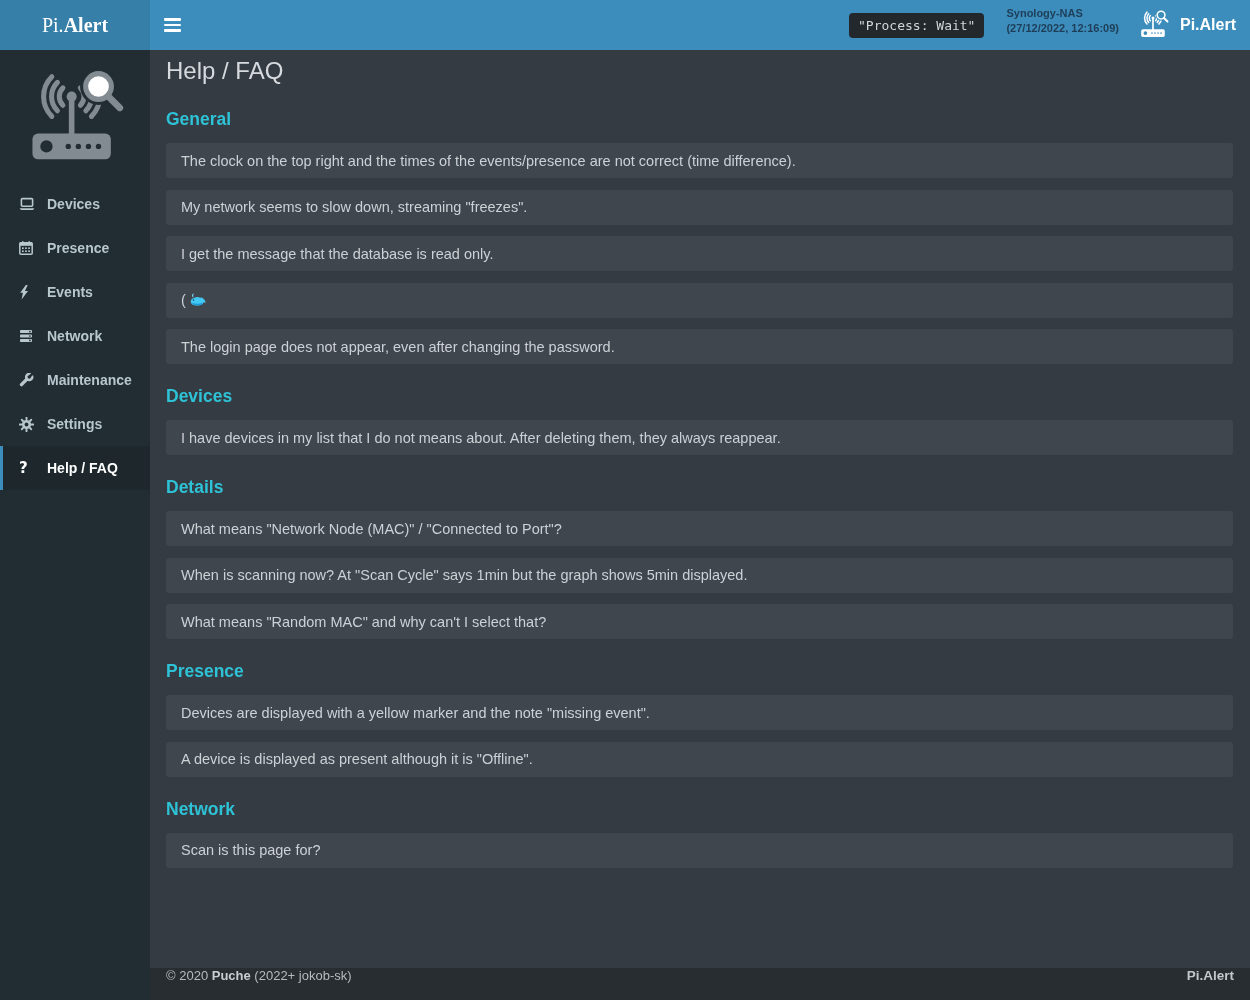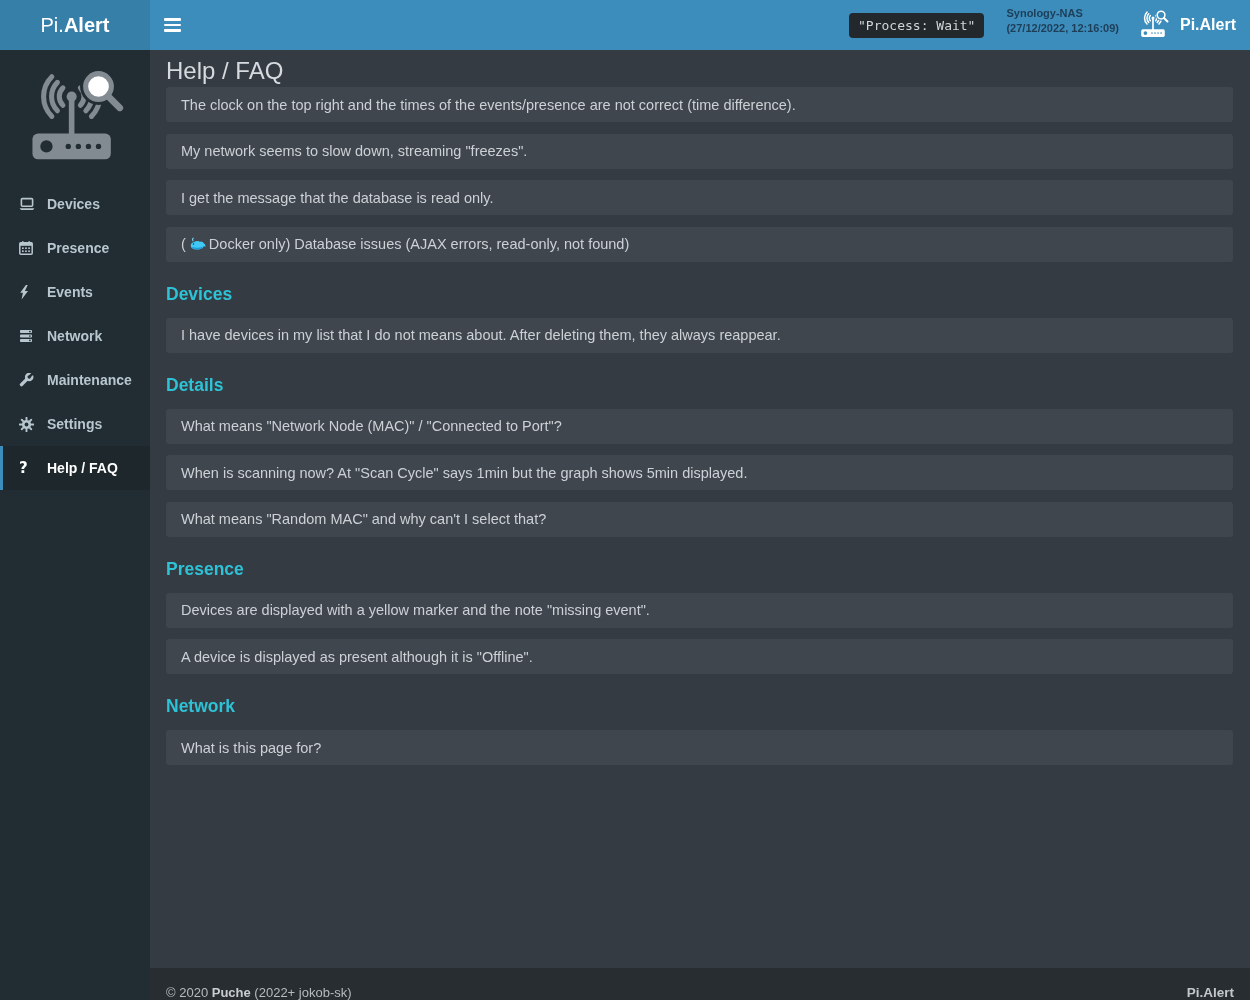--- a/index.html
+++ b/index.html
@@ -1,21 +1,21 @@
 <!DOCTYPE html>
 <html><head>
 <meta charset="utf-8">
 <style>
   * { box-sizing: border-box; margin: 0; padding: 0; }
   html,body { width:1250px; height:1000px; overflow:hidden; }
   body { font-family:"Liberation Sans", sans-serif; background:#353b42; }
 
   
   .header { display:flex; height:50px; }
-  .logo-box { width:150px; background:#367fa9; color:#fff; display:flex; align-items:center; justify-content:center; font-size:20px; cursor:pointer; }
+  .logo-box { width:150px; background:#367fa9; color:#fff; display:flex; align-items:center; justify-content:center; font-size:20px; cursor:pointer;font-family:Liberation Serif, serif; }
   .logo-box b { font-weight:700; }
   .navbar { flex:1; background:#3c8dbc; display:flex; align-items:center; }
   .hamburger { margin-left:14px; width:40px; height:40px; display:flex; flex-direction:column; justify-content:center; gap:3px; cursor:pointer; }
   .hamburger span { display:block; width:17px; height:2.6px; background:#fff; border-radius:1px; }
   .nav-spacer { flex:1; }
   .process-badge { background:#23282c; color:#d2d6d9; font-family:"DejaVu Sans Mono","Liberation Mono",monospace; font-size:13px; padding:5px 9px; border-radius:4px; white-space:nowrap; cursor:pointer; }
   .host-info { margin:0 18px 8px 22px; color:#1e3e58; font-weight:700; font-size:11px; line-height:15px; }
   .brand-right { display:flex; align-items:center; gap:9px; margin-right:14px; color:#fff; font-size:16px; font-weight:700; cursor:pointer; }
 
   
@@ -31,21 +31,21 @@
 
   
   .main { flex:1; display:flex; flex-direction:column; background:#353b42; }
   .content { flex:1; padding:0 17px 0 16px; }
   .page-title { color:#d6dade; font-size:24px; font-weight:400; line-height:32px; margin-top:5px; }
   .section-title { color:#2ec2d6; font-size:17.5px; font-weight:600; line-height:22px; margin:21px 0 13px 0; }
   .faq-item { height:35px; background:#40464e; border-radius:3px; margin-bottom:11.5px; display:flex; align-items:center; padding:0 15px; color:#ccd1d6; font-size:14.5px; cursor:pointer; white-space:nowrap; overflow:hidden; }
   .faq-item .icon { display:inline-flex; align-items:center; margin:0 3px; }
 
   
-  .footer { height:32px; background:#282d31; display:flex; align-items:flex-end; padding:0 16px; color:#b6bbbf; font-size:13px; }
+  .footer { height:32px; background:#282d31; display:flex; align-items:flex-start; padding:0 16px; color:#b6bbbf; font-size:13px; }
   .footer b { color:#c9cdd1; }
   .footer-spacer { flex:1; }
   .footer-brand { color:#c3c7ca; font-weight:600; font-size:13.5px; }
 </style>
 </head>
 <body>
 
 <div class="header">
   <div class="logo-box">
       <span>Pi.</span>
@@ -204,40 +204,43 @@
           </span>
           <span class="mi-label">Help / FAQ</span>
         </div>
       </div>
   </div>
 
   <div class="main">
     <div class="content">
       <h1 class="page-title">Help / FAQ</h1>
       <div>
+          <h2 class="section-title">General</h2>
           <div class="faq-item">
             <span>The clock on the top right and the times of the events/presence are not correct (time difference).</span>
           </div>
           <div class="faq-item">
             <span>My network seems to slow down, streaming "freezes".</span>
           </div>
           <div class="faq-item">
             <span>I get the message that the database is read only.</span>
           </div>
           <div class="faq-item">
             <span>(</span>
             <span class="icon">
               <svg width="17" height="15" viewBox="0 0 18 15">
                 <path d="M4.2 3.6 Q3.2 2 4.4 0.8" stroke="#7fe3ff" stroke-width="1.1" fill="none" stroke-linecap="round"></path>
                 <path d="M2.2 7 Q1 10.6 4.2 11.9 Q7.5 13.2 11.3 12.6 Q14.9 12 15.8 9 L17.4 10.4 Q17.9 7.2 15.7 6.1 Q14.4 4 11.9 4.5 Q8.2 2.9 5.3 4.9 Q2.8 5.2 2.2 7 Z" fill="#41c8f4"></path>
                 <path d="M3.2 9.8 Q8.5 12 14.4 9.9 L13.8 11.9 Q8 13.4 4 11.5 Z" fill="#1e9cd8"></path>
                 <circle cx="4.8" cy="7" r="0.75" fill="#0b3550"></circle>
               </svg>
             </span>
-            <span> Docker only) Database issues (AJAX errors, read-only, not found)</span>
+          </div>
+          <div class="faq-item">
+            <span>The login page does not appear, even after changing the password.</span>
           </div>
           <h2 class="section-title">Devices</h2>
           <div class="faq-item">
             <span>I have devices in my list that I do not means about. After deleting them, they always reappear.</span>
           </div>
           <h2 class="section-title">Details</h2>
           <div class="faq-item">
             <span>What means "Network Node (MAC)" / "Connected to Port"?</span>
           </div>
           <div class="faq-item">
@@ -248,21 +251,21 @@
           </div>
           <h2 class="section-title">Presence</h2>
           <div class="faq-item">
             <span>Devices are displayed with a yellow marker and the note "missing event".</span>
           </div>
           <div class="faq-item">
             <span>A device is displayed as present although it is "Offline".</span>
           </div>
           <h2 class="section-title">Network</h2>
           <div class="faq-item">
-            <span>What is this page for?</span>
+            <span>Scan is this page for?</span>
           </div>
         </div>
     </div>
     <div class="footer">
       <span><span>© 2020 </span><b>Puche</b><span> (2022+ jokob-sk)</span></span>
       <div class="footer-spacer"></div>
       <span class="footer-brand">Pi.Alert</span>
     </div>
   </div>
 </div>

